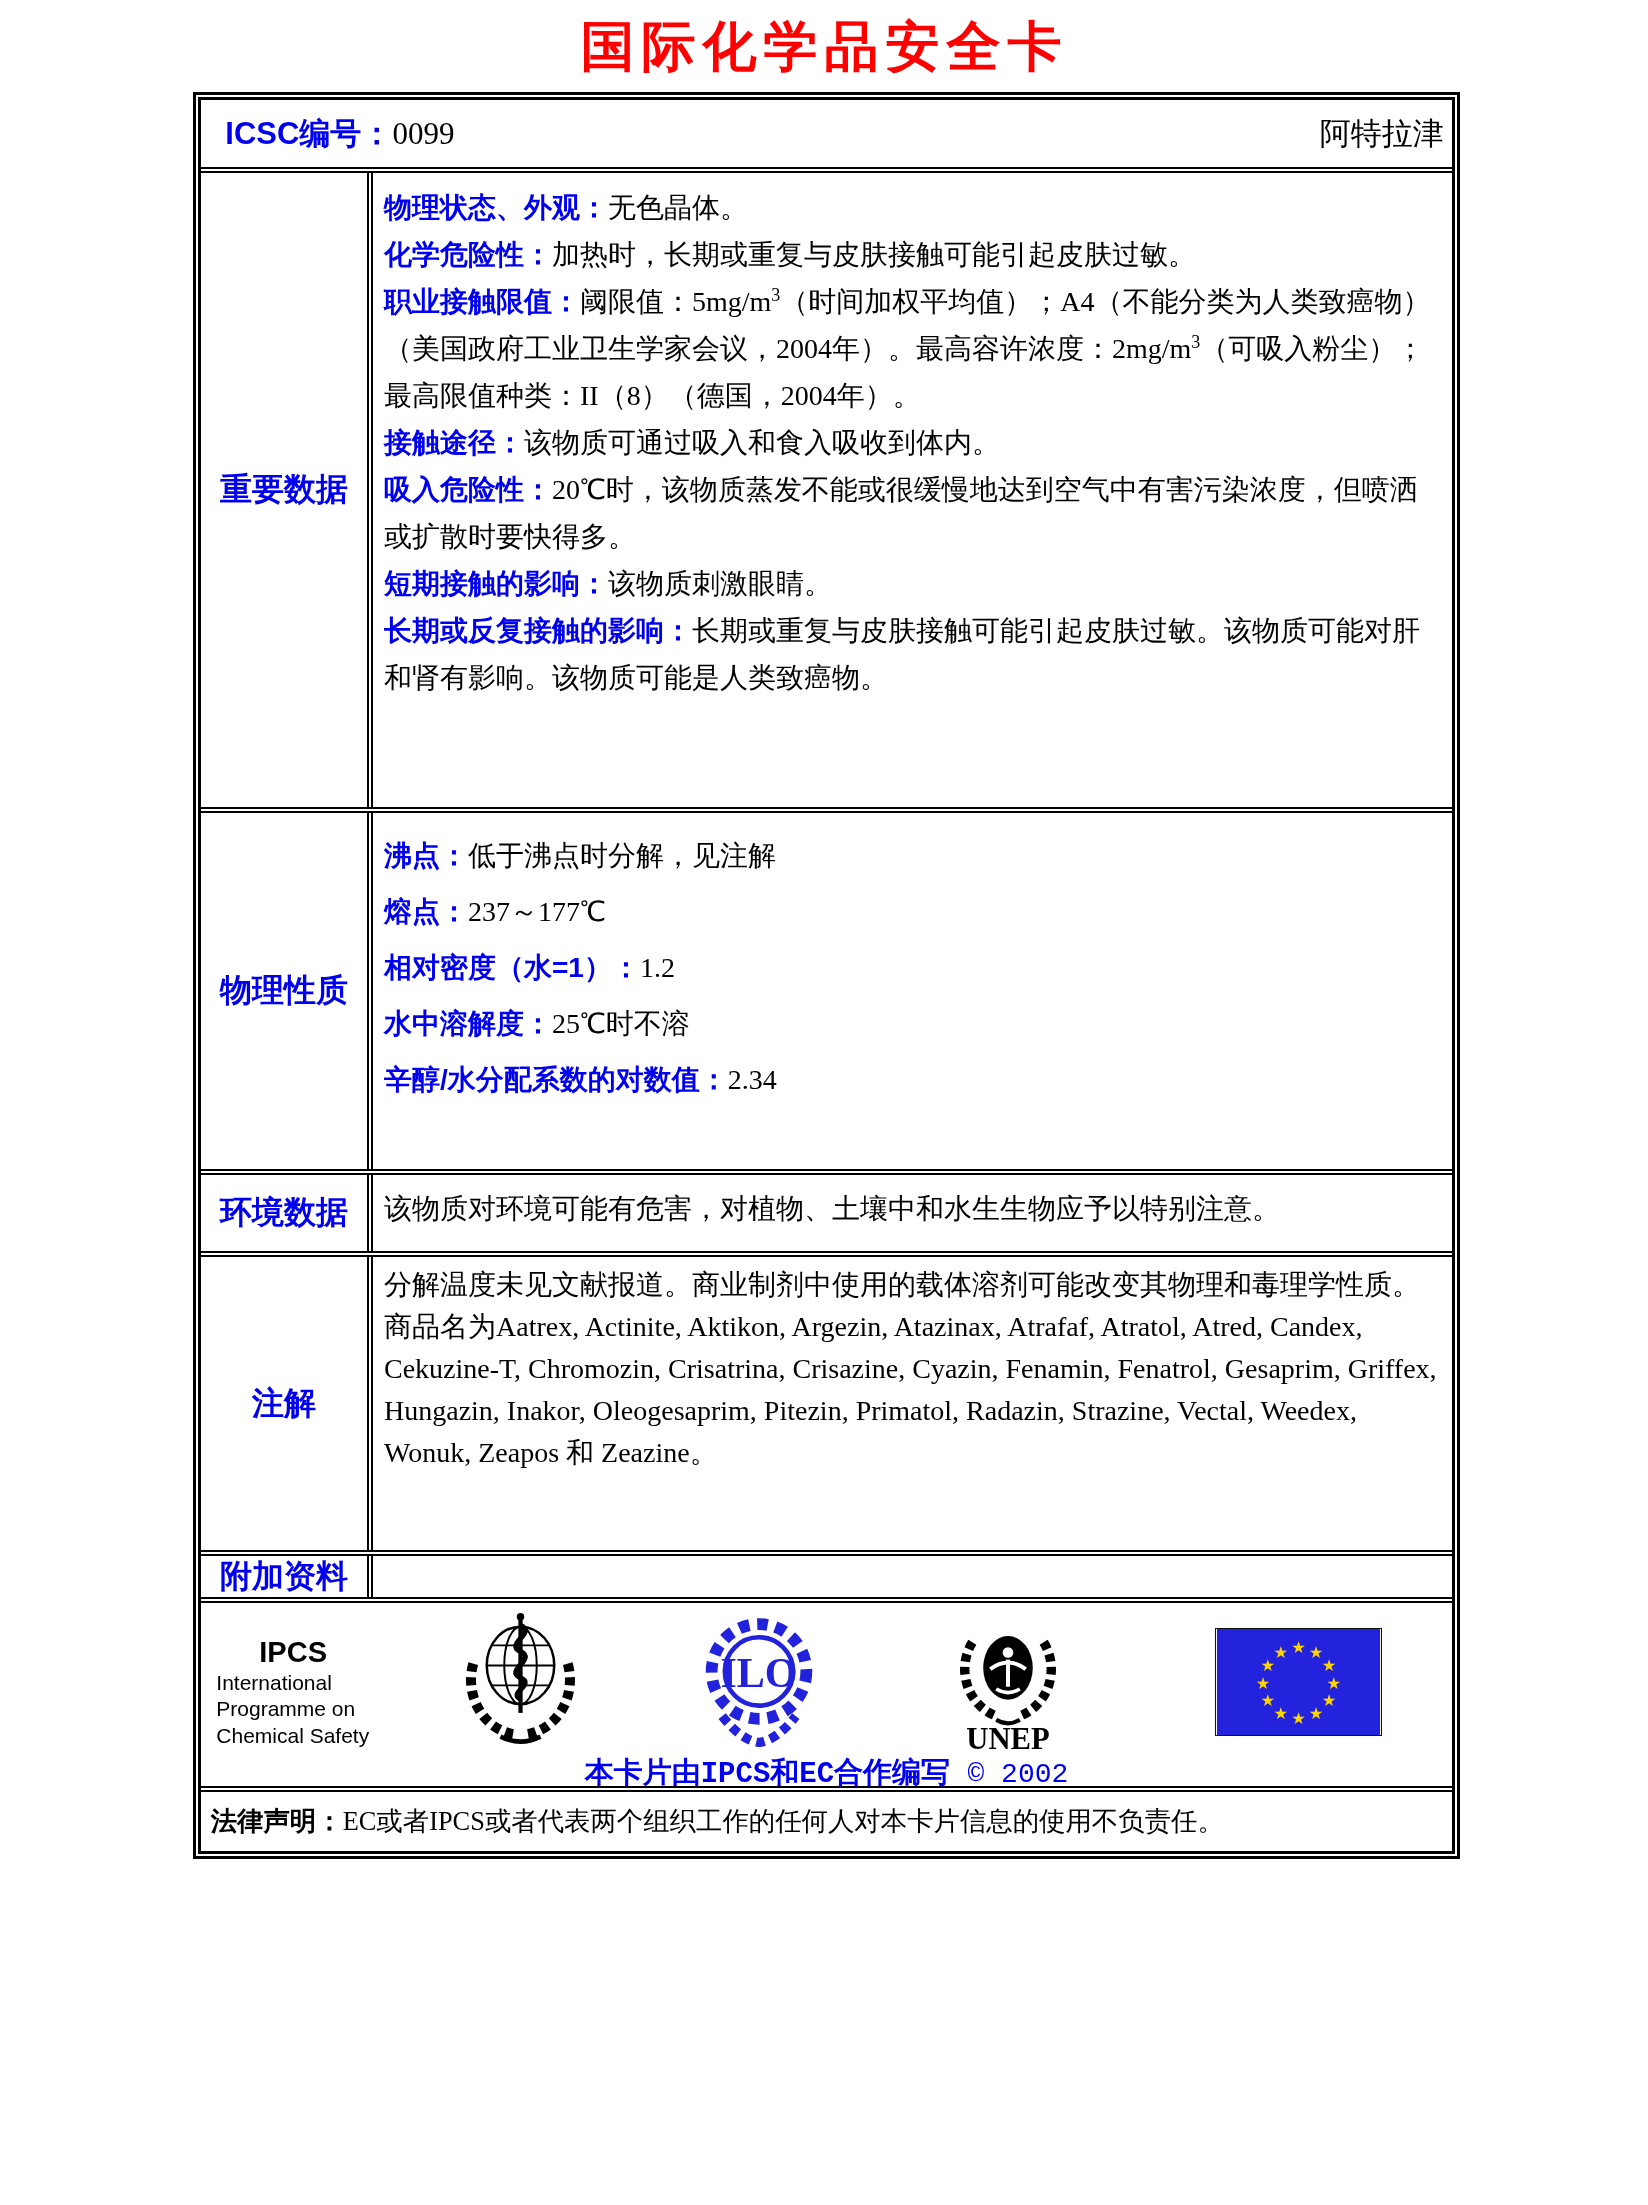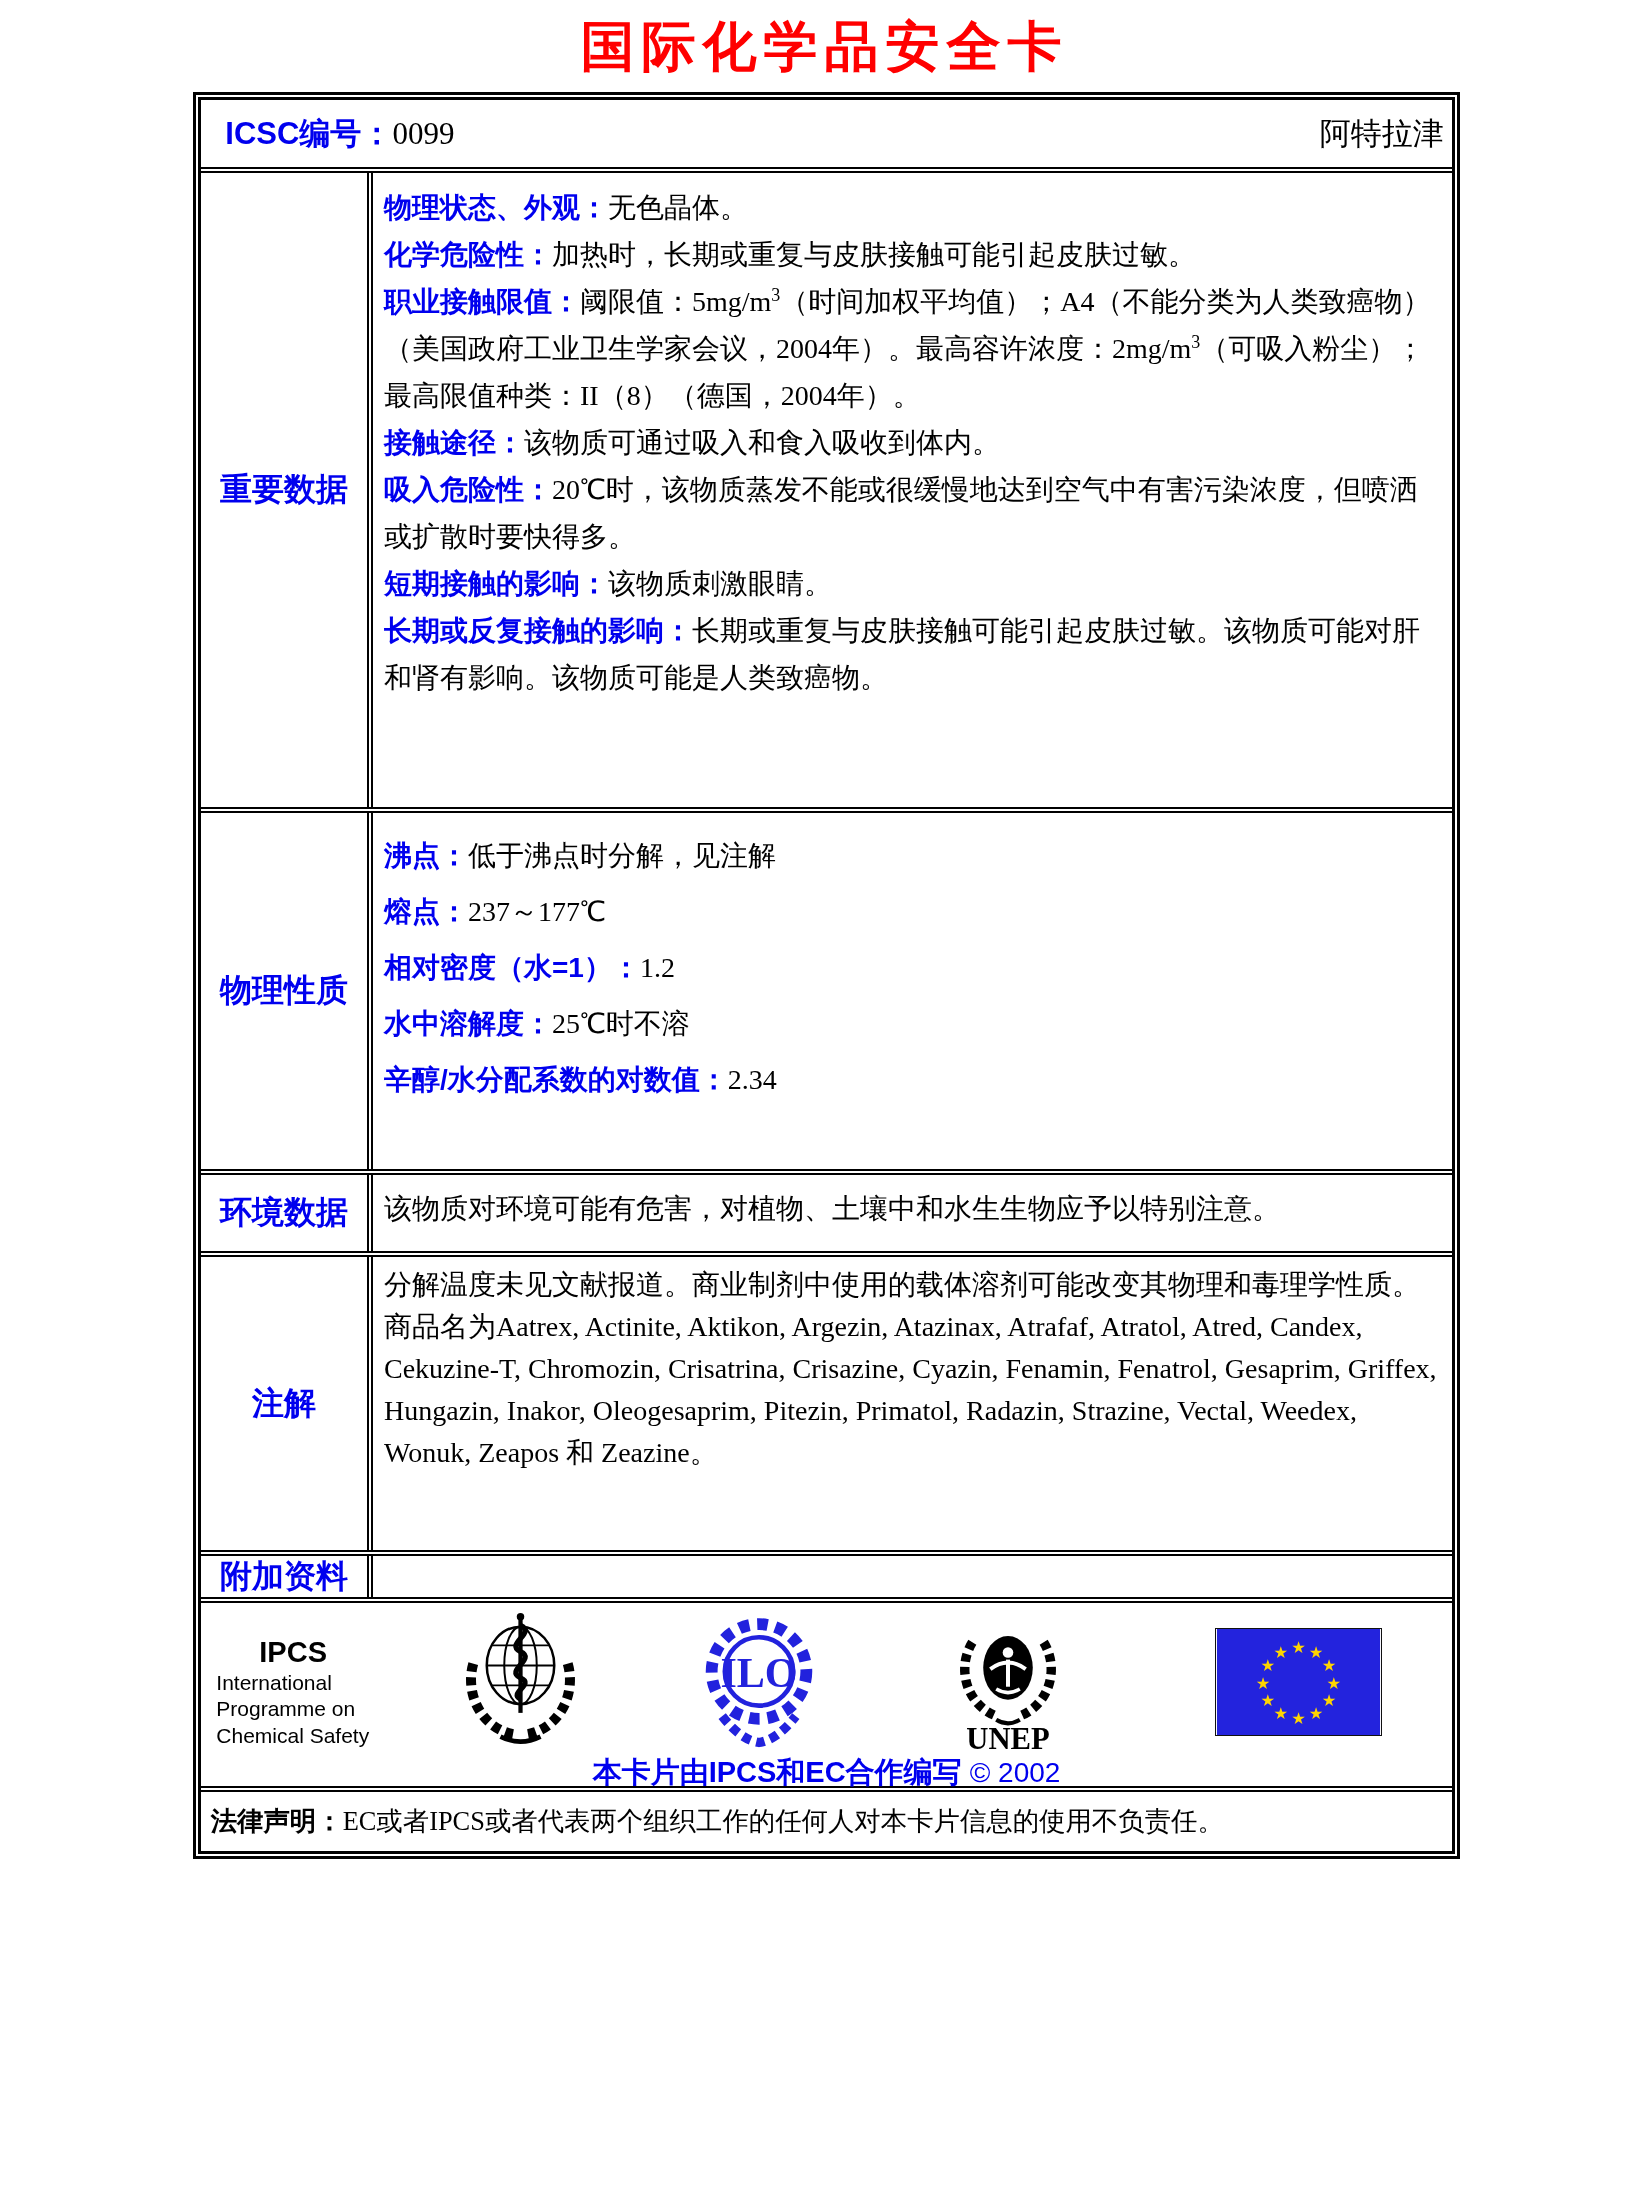--- a/index.html
+++ b/index.html
@@ -71,21 +71,21 @@
   }
   .ipcs-title{font-weight:bold;font-size:29px;margin-left:43px;}
   .ipcs-line{font-size:21px;line-height:26.4px;}
   .logo{position:absolute;}
   .logo-who{left:257px;top:7px;}
   .logo-ilo{left:492px;top:8.3px;}
   .logo-unep{left:748px;top:8.3px;}
   .logo-eu{left:1014px;top:25px;border:1.4px solid #111;}
   .footer-caption{
     position:absolute;left:0;top:150px;width:100%;text-align:center;
-    font-family:Liberation Sans, sans-serif;font-weight:bold;
+    font-family:Liberation Mono, monospace;font-weight:bold;
     font-size:29px;color:var(--label-blue);
   }
   .footer-caption .copy{font-weight:normal;font-size:28px;}
   
   .row-legal{height:65px;}
   .row-legal .legal-cell{
     flex:1;display:flex;align-items:center;padding:0 9.7px;font-size:26.4px;
   }
   .legal-label{font-family:"Liberation Sans", sans-serif;font-weight:bold;}
 </style>

